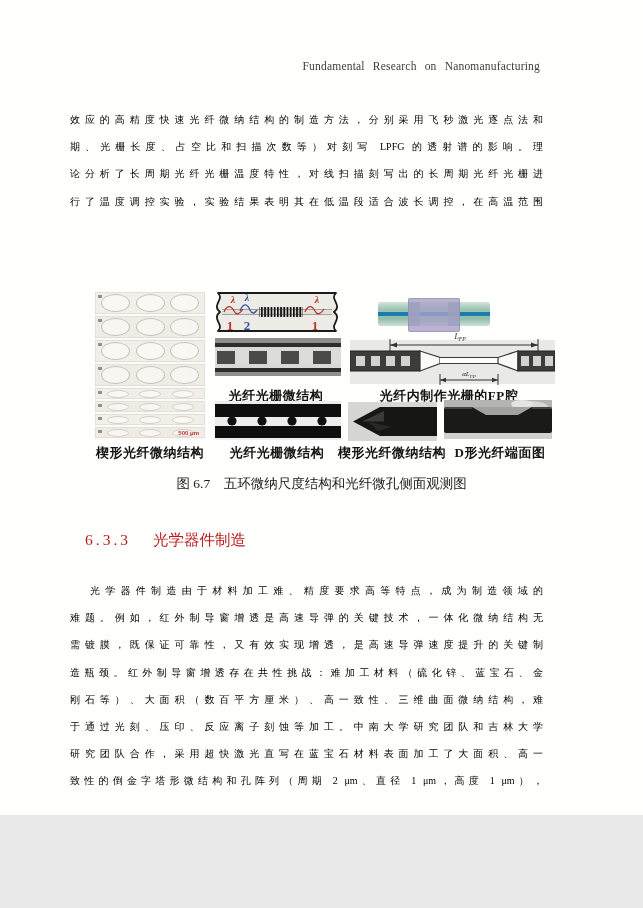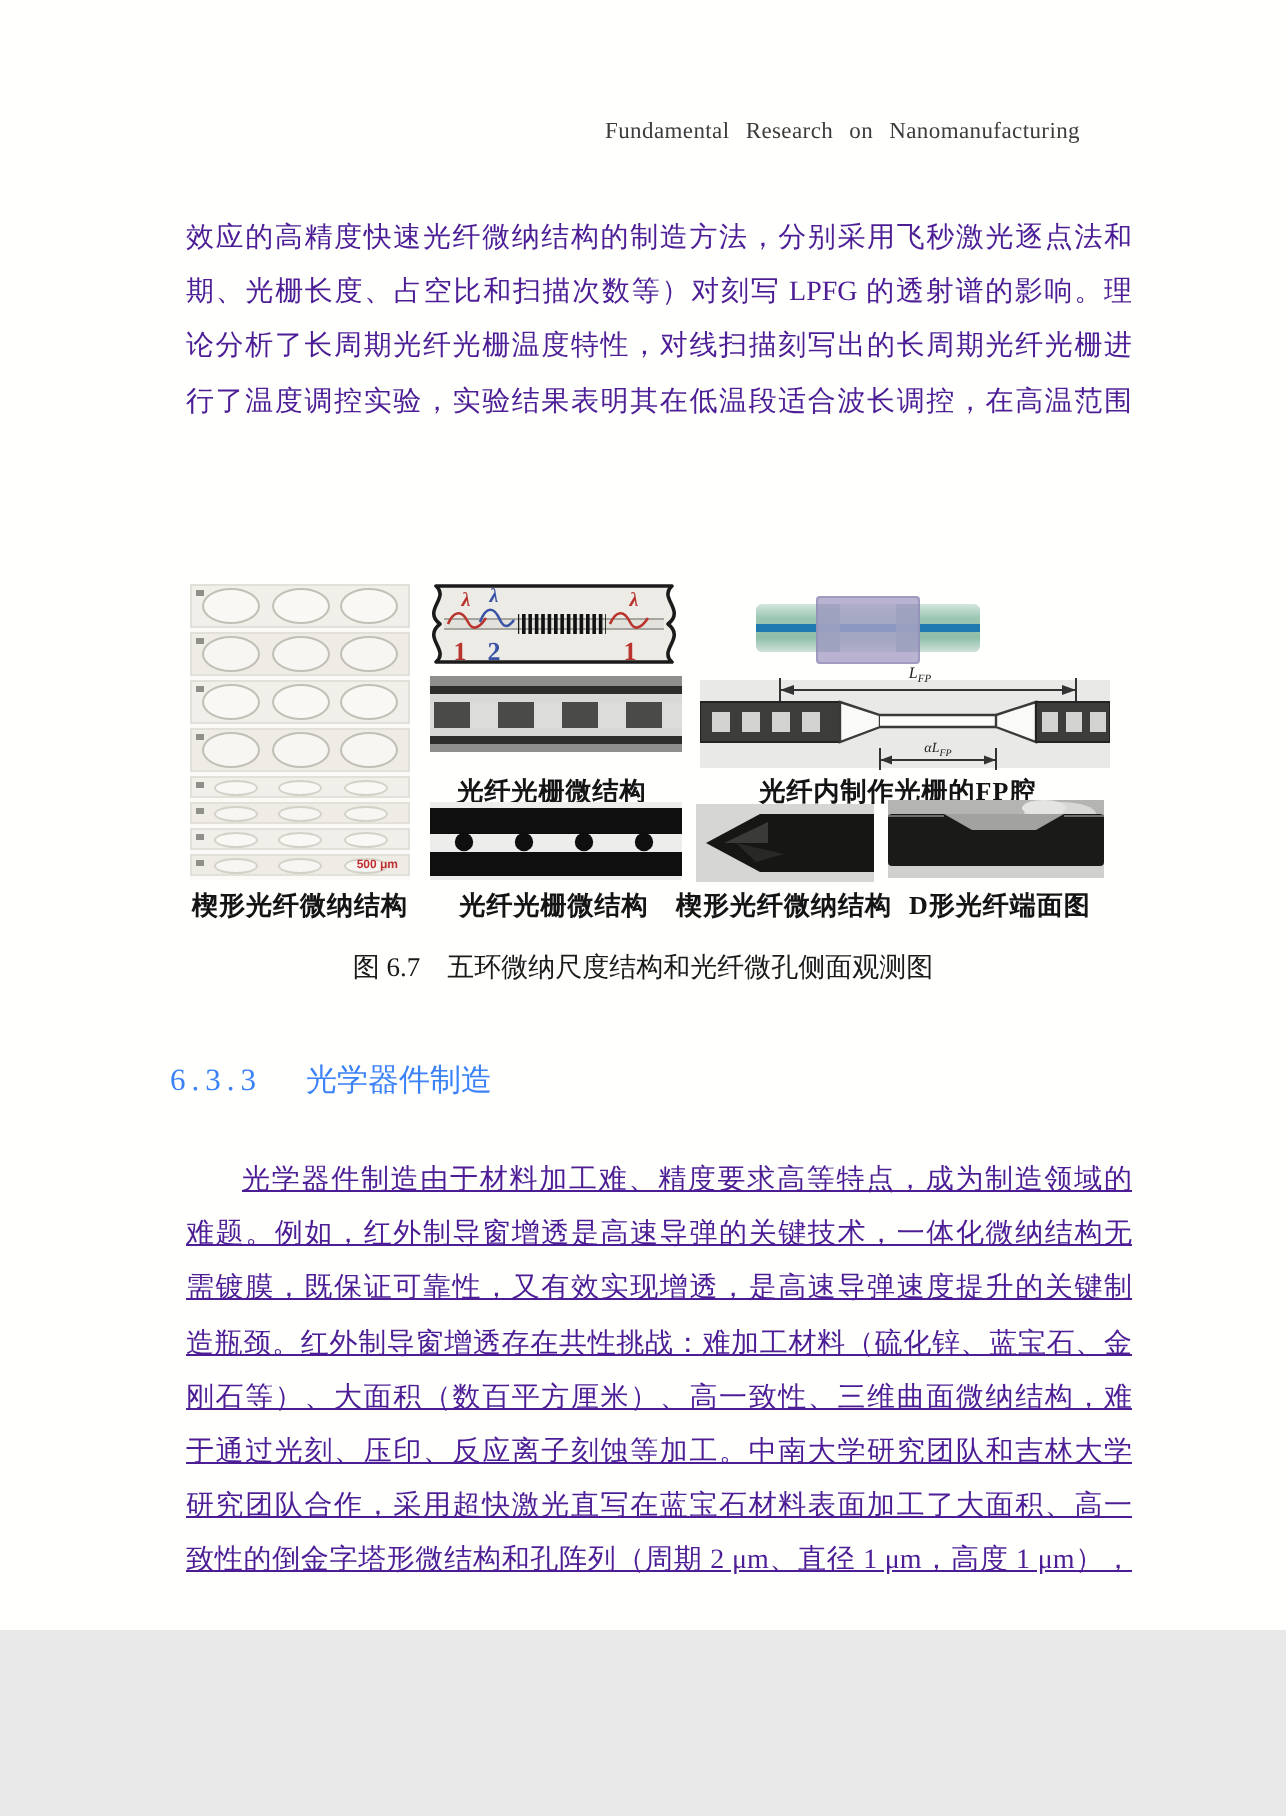--- a/index.html
+++ b/index.html
@@ -8,31 +8,31 @@
     background:#fffffe; overflow:hidden;
     font-family:"Liberation Serif","DejaVu Serif",serif; color:#222;
   }
   
   .running-header{
     position:absolute; top:60px; left:85px; width:455px;
     text-align:right; font-size:11.5px; color:#3c3c3c;
     word-spacing:5px; letter-spacing:.2px;
   }
   
-  .para{position:absolute; left:93px; width:473px; font-size:14px; color:#4c1d95;}
+  .para{position:absolute; left:70px; width:473px; font-size:10px; color:#000000;}
   .jline{
     height:27.2px; line-height:27.2px; overflow:hidden;
     text-align:justify; text-align-last:justify; text-justify:inter-ideograph;
   }
   .jline.endline{text-align-last:left;}
   .jline.indent{text-indent:2em;}
   .p1{top:106px;}
-  .p2{top:577px;text-decoration:underline;}
-  
-  .heading{position:absolute; top:530px; left:85px; font-size:15.5px; color:#3b82f6;}
+  .p2{top:577px;}
+  
+  .heading{position:absolute; top:530px; left:85px; font-size:15.5px; color:#b91c1c;}
   .h-num{letter-spacing:3px; margin-right:22px;}
   
   .fig-canvas{position:absolute; top:288px; left:88px; width:467px; height:180px;}
   .fig-canvas *{box-sizing:border-box;}
   .abs{position:absolute;}
   
   .img-quartz{left:7px; top:4px; width:110px; height:148px; background:#fbfaf6;
     display:flex; flex-direction:column; gap:2px;}
   .strip{position:relative; display:flex; justify-content:space-evenly; align-items:center;
     background:#f1efe9; border:1px solid #e2e0d8;}

